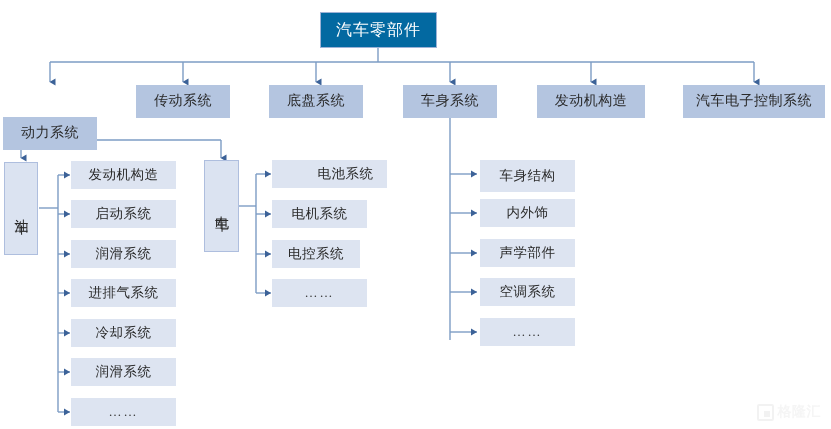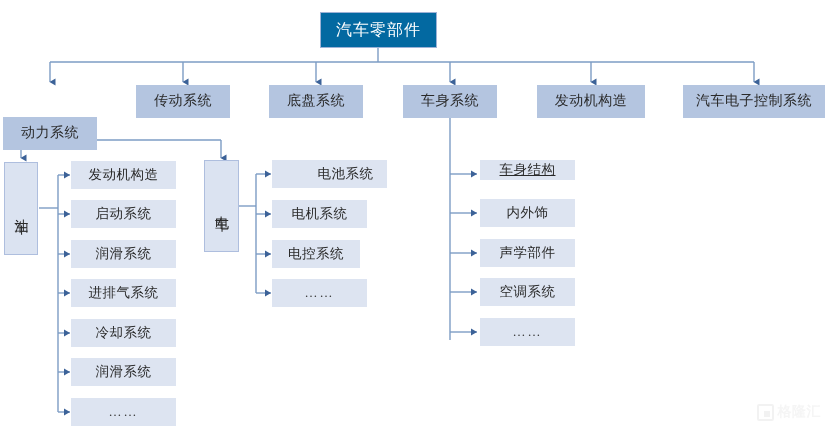--- a/index.html
+++ b/index.html
@@ -203,21 +203,21 @@
   <div class="node node-leaf ellipsis" style="left:71px; top:398px; width:105px; height:28px;">……</div>
 
   <div class="node node-leaf" style="left:272px; top:160px; width:115px; height:28px;padding-left:32px;">电池系统</div>
 
   <div class="node node-leaf" style="left:272px; top:200px; width:95px; height:28px;">电机系统</div>
 
   <div class="node node-leaf" style="left:272px; top:240px; width:88px; height:28px;">电控系统</div>
 
   <div class="node node-leaf ellipsis" style="left:272px; top:279px; width:95px; height:28px;">……</div>
 
-  <div class="node node-leaf" style="left:480px; top:160px; width:95px; height:20px;text-decoration:underline;">车身结构</div>
+  <div class="node node-leaf" style="left:480px; top:160px; width:95px; height:32px;">车身结构</div>
 
   <div class="node node-leaf" style="left:480px; top:199px; width:95px; height:28px;">内外饰</div>
 
   <div class="node node-leaf" style="left:480px; top:239px; width:95px; height:28px;">声学部件</div>
 
   <div class="node node-leaf" style="left:480px; top:278px; width:95px; height:28px;">空调系统</div>
 
   <div class="node node-leaf ellipsis" style="left:480px; top:318px; width:95px; height:28px;">……</div>
 
   <div id="watermark">

